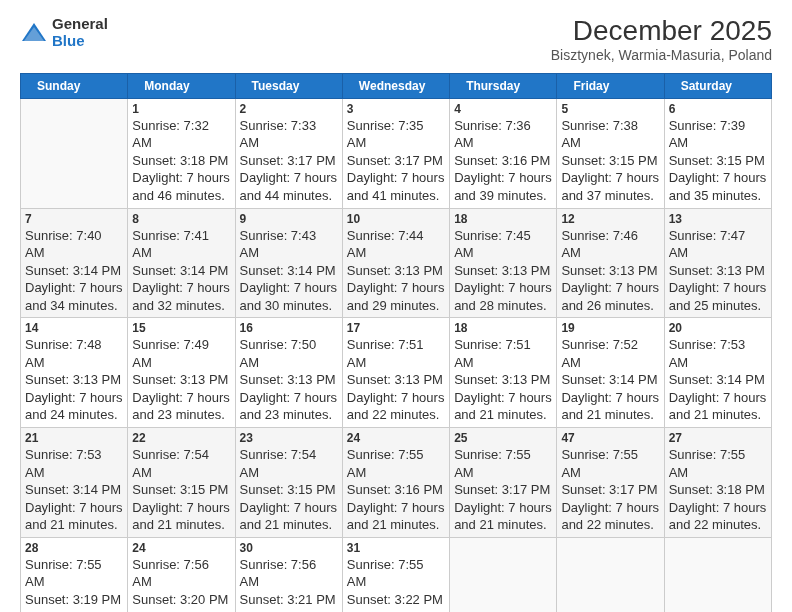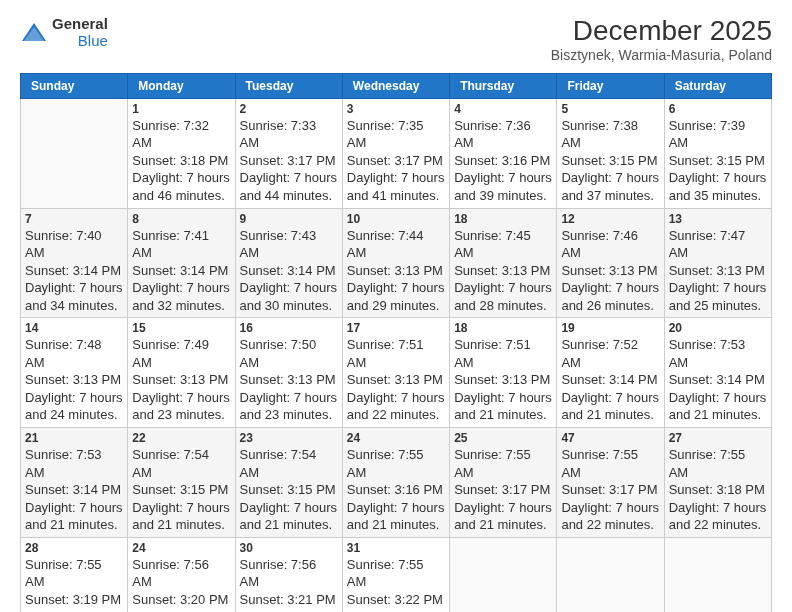--- a/index.html
+++ b/index.html
@@ -33,23 +33,22 @@
       flex-direction: column;
       line-height: 1.1;
     }
     .logo-general {
       font-size: 15px;
       font-weight: bold;
       color: #333;
     }
     .logo-blue {
       font-size: 15px;
-      font-weight: normal;
+      font-weight: bold;
       color: #2176c7;
-      text-align: right;
     }
     .logo-icon {
       width: 28px;
       height: 28px;
     }
     .title-block {
       text-align: right;
     }
     .main-title {
       font-size: 28px;
@@ -67,21 +66,21 @@
       border: 1px solid #ccc;
       border-collapse: collapse;
       width: 100%;
       table-layout: fixed;
     }
     .calendar thead tr th {
       background: #2176c7;
       color: #fff;
       font-size: 12px;
       font-weight: bold;
-      padding: 5px 10px;
+      padding: 5px 16px;
       text-align: left;
       border: 1px solid #1a60a8;
     }
     .calendar tbody tr td {
       border: 1px solid #ccc;
       vertical-align: top;
       padding: 3px 4px;
       font-size: 10px;
       color: #333;
       height: 88px;

